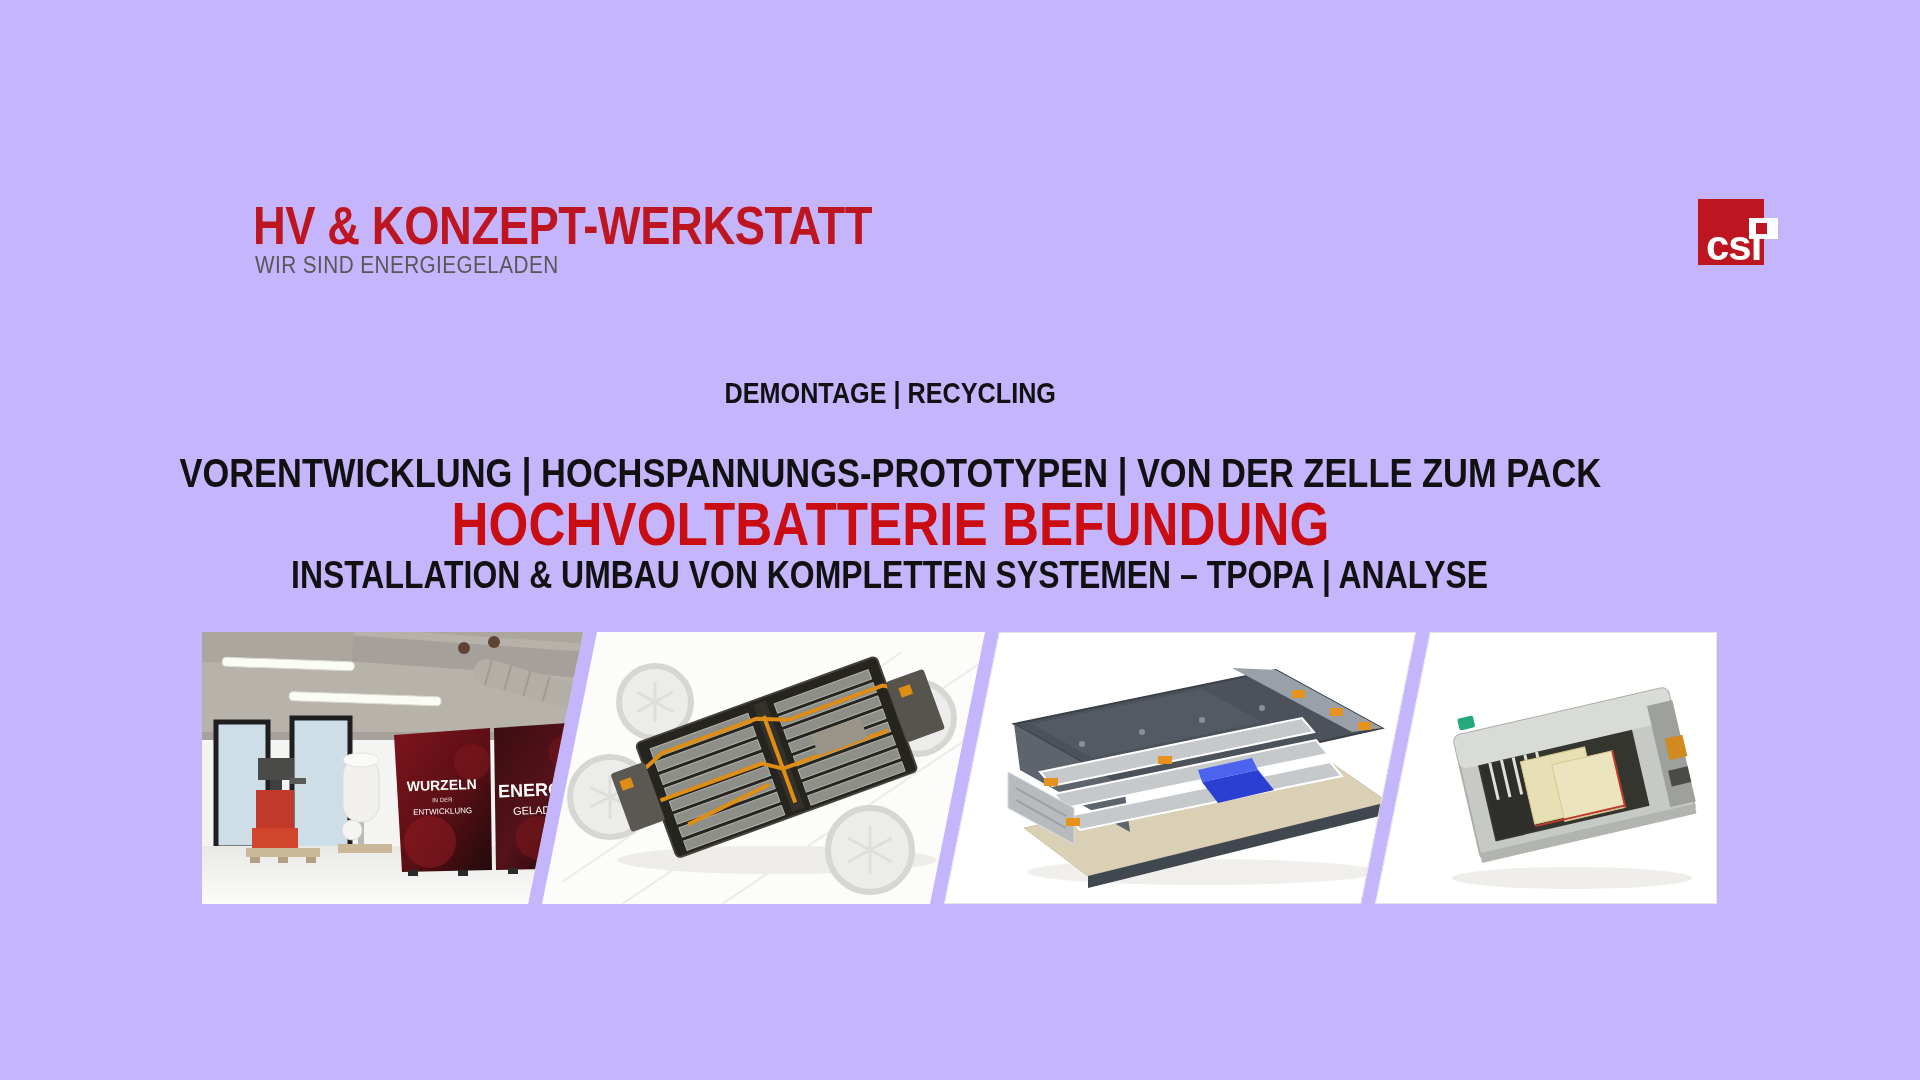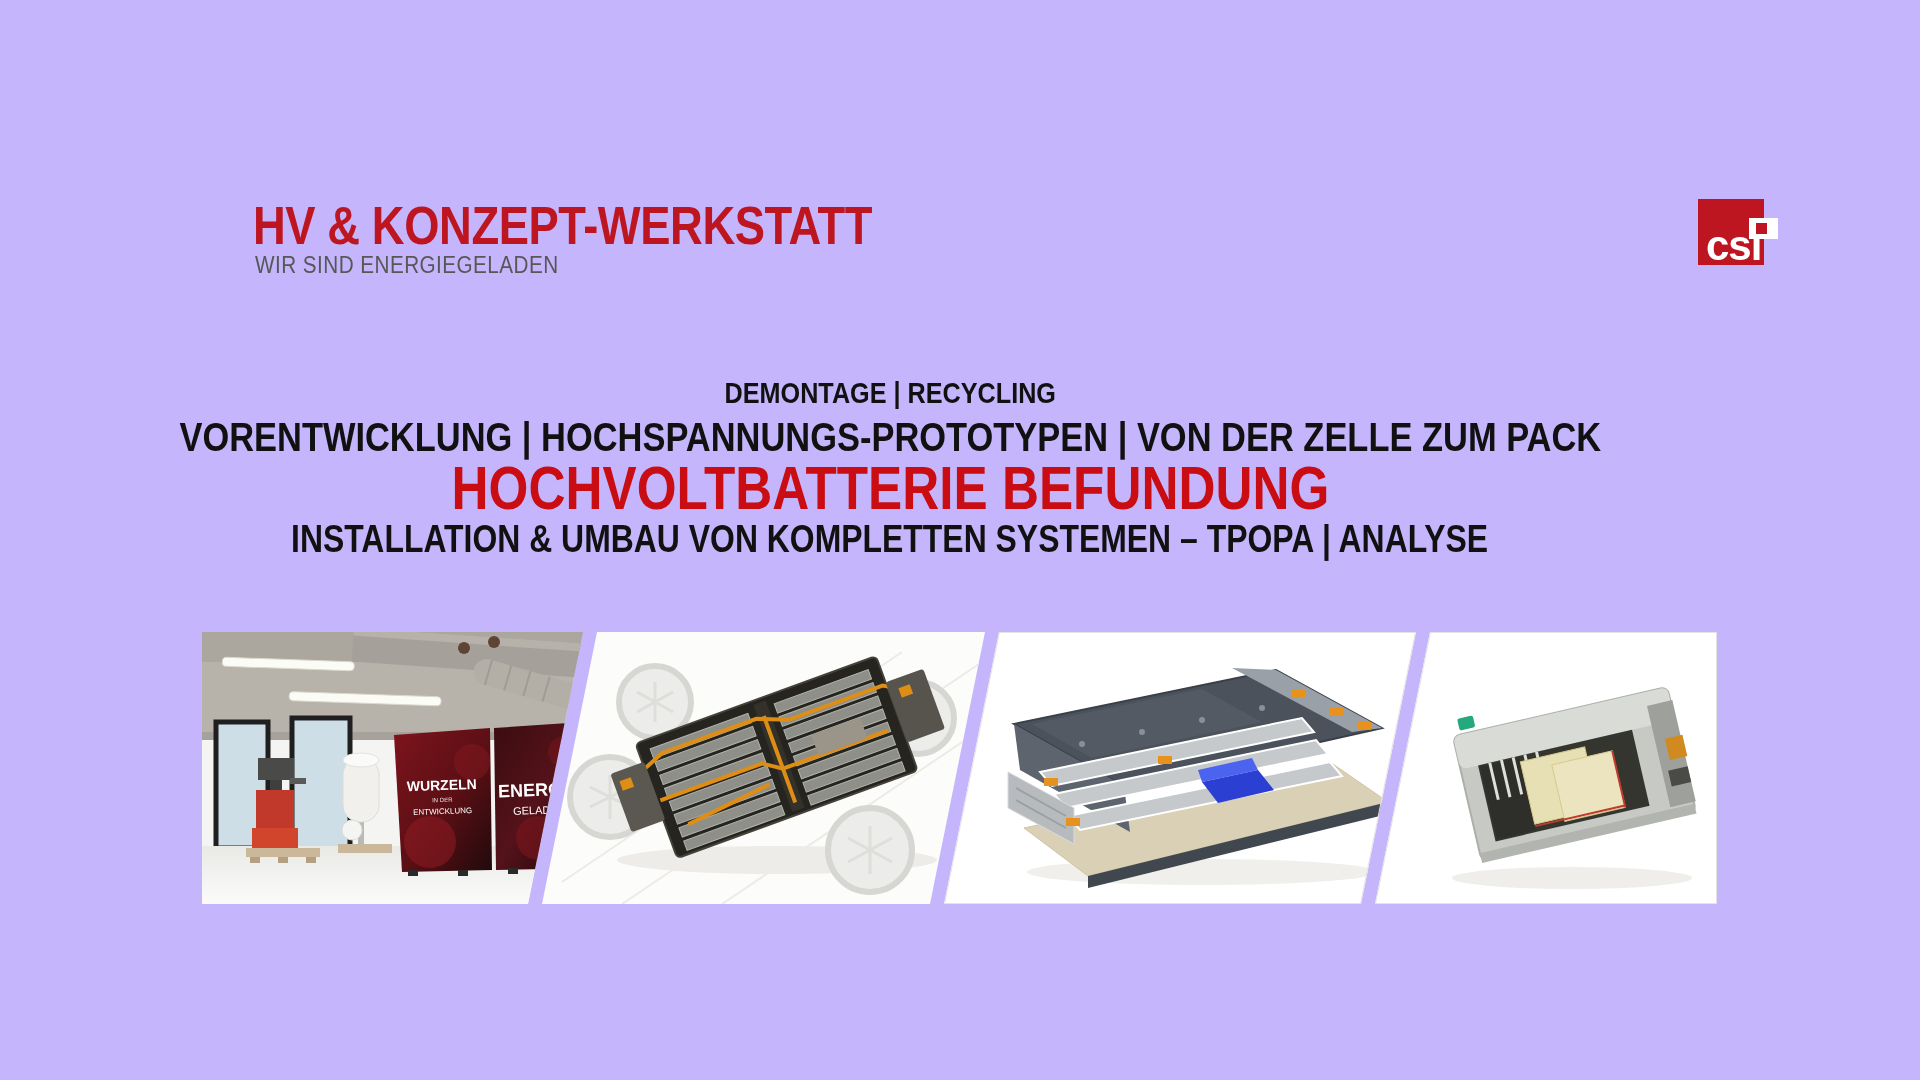--- a/index.html
+++ b/index.html
@@ -22,21 +22,21 @@
     transform:scaleX(0.9);transform-origin:left center;white-space:nowrap;
     letter-spacing:0.5px;
   }
   .logo{position:absolute;left:1698px;top:199px;width:80px;height:68px;}
 
   
   .center-block{position:absolute;left:0;top:371px;width:1780px;text-align:center;}
   .center-block .line{white-space:nowrap;color:#111111;font-weight:bold;}
   .center-block .line > span{display:inline-block;transform:scaleX(0.84);transform-origin:center;}
   .line1{font-size:30px;line-height:44px;}
-  .line2{font-size:41px;line-height:44px;}
+  .line2{font-size:41px;line-height:44px;margin-top:36px;}
   .line3{font-size:61px;line-height:58px;color:#C90D12 !important;}
   .line4{font-size:38px;line-height:44px;}
 
   
   .strip{position:absolute;left:202px;top:632px;width:1516px;height:272px;}
   .strip svg{display:block;}
 </style>
 </head>
 <body>
 

